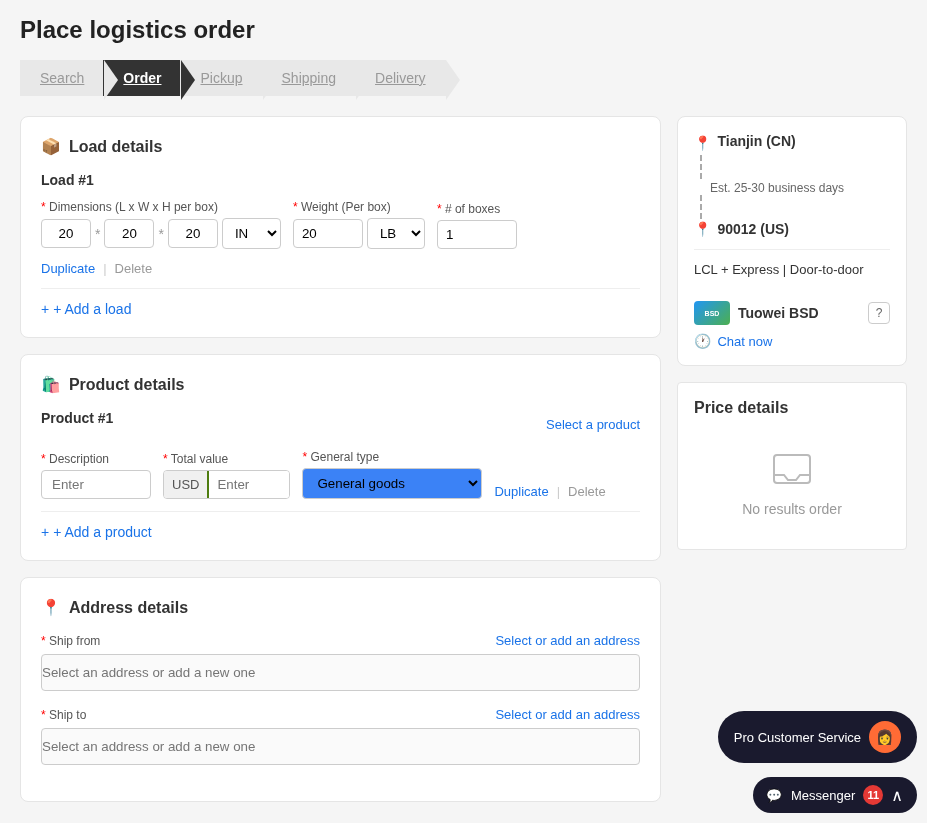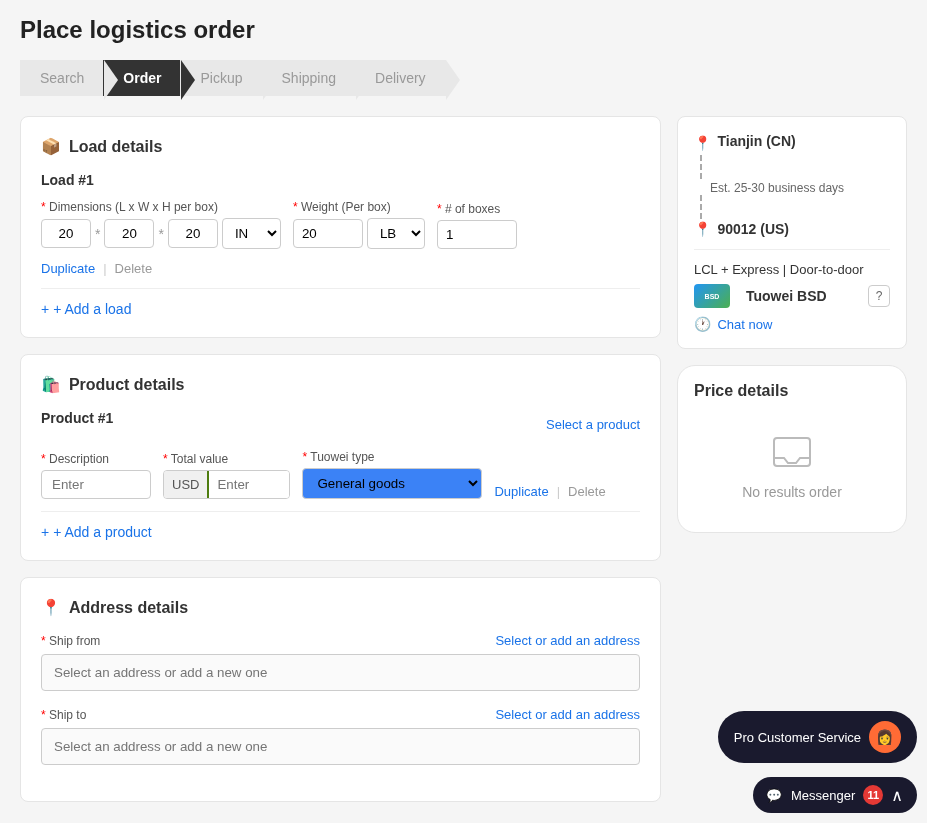--- a/index.html
+++ b/index.html
@@ -4,21 +4,21 @@
   <style>
     * { box-sizing: border-box; margin: 0; padding: 0; }
     body { font-family: Arial, sans-serif; background: #f5f5f5; font-size: 14px; color: #333; }
 
     .page-wrapper { padding: 16px 20px; max-width: 927px; }
 
     .page-title { font-size: 24px; font-weight: bold; color: #222; margin-bottom: 16px; }
 
     
     .steps-nav { display: flex; align-items: center; margin-bottom: 20px; }
-    .step { display: flex; align-items: center; padding: 10px 20px; font-size: 14px; color: #999; background: #e8e8e8; cursor: pointer; position: relative; }
+    .step { display: flex; align-items: center; padding: 10px 20px; font-size: 14px; color: #999; background: #e8e8e8; cursor: pointer; position: relative; text-decoration: underline; }
     .step:not(:first-child) { margin-left: -1px; }
     .step.active { background: #333; color: #fff; font-weight: bold; }
     .step.active::after {
       content: '';
       position: absolute;
       right: -14px;
       top: 0;
       border-top: 20px solid transparent;
       border-bottom: 20px solid transparent;
       border-left: 14px solid #333;
@@ -68,38 +68,38 @@
     .product-fields { display: flex; align-items: flex-end; gap: 12px; flex-wrap: wrap; }
     .desc-input { padding: 6px 10px; border: 1px solid #ccc; border-radius: 4px; width: 110px; }
     .value-row { display: flex; align-items: center; gap: 0; border: 1px solid #ccc; border-radius: 4px; overflow: hidden; }
     .currency-badge { padding: 6px 8px; background: #f0f0f0; font-size: 13px; color: #555; border-right: 2px solid #4d7c0f; }
     .value-input { padding: 6px 8px; border: none; outline: none; width: 80px; }
     .product-type-select { padding: 6px 10px; border: 1px solid #ccc; border-radius: 4px; background: #3b82f6; width: 180px; }
 
     
     .address-row { margin-bottom: 16px; }
     .address-header { display: flex; justify-content: space-between; align-items: center; margin-bottom: 6px; }
-    .address-input { width: 100%; padding: 10px 12px; border: 1px solid #ccc; border-radius: 4px; background: #fafafa; color: #999; }
+    .address-input { width: 100%; padding: 10px 0; border: 1px solid #ccc; border-radius: 4px; background: #fafafa; color: #999; }
 
     
     .route-card { background: #fff; border: 1px solid #e5e5e5; border-radius: 8px; padding: 16px; }
     .route-origin { font-weight: bold; font-size: 14px; margin-bottom: 4px; }
     .route-dest { font-weight: bold; font-size: 14px; }
     .route-divider { border: none; border-top: 1px solid #eee; margin: 12px 0; }
-    .route-service { font-size: 13px; color: #555; margin-bottom: 7px; }
+    .route-service { font-size: 13px; color: #555; margin-bottom: 24px; }
     .route-service span { color: #333; font-weight: 500; }
-    .provider-row { display: flex; align-items: center; gap: 16px; }
+    .provider-row { display: flex; align-items: center; gap: 8px; }
     .provider-logo { width: 36px; height: 24px; background: linear-gradient(135deg, #2196F3, #4CAF50); border-radius: 4px; display: flex; align-items: center; justify-content: center; font-size: 8px; color: white; font-weight: bold; }
     .provider-name { font-weight: bold; font-size: 14px; flex: 1; }
     .help-icon { width: 22px; height: 22px; border: 1px solid #ccc; border-radius: 4px; display: flex; align-items: center; justify-content: center; cursor: pointer; font-size: 12px; color: #666; }
     .chat-btn { display: flex; align-items: center; gap: 6px; color: #1a73e8; font-size: 13px; cursor: pointer; margin-top: 8px; }
     .chat-icon { font-size: 14px; }
 
     
-    .price-card { background: #fff; border: 1px solid #e5e5e5; border-radius: 18px; padding: 16px; }
+    .price-card { background: #fff; border: 1px solid #e5e5e5; border-radius: 4px; padding: 16px; }
     .price-title { font-size: 16px; font-weight: bold; margin-bottom: 12px; }
     .no-results { display: flex; flex-direction: column; align-items: center; padding: 16px; color: #999; gap: 8px; }
     .inbox-icon { width: 48px; height: 48px; }
 
     
     .pro-service-btn { position: fixed; bottom: 60px; right: 10px; background: #1a1a2e; color: white; border-radius: 30px; padding: 10px 16px; display: flex; align-items: center; gap: 8px; cursor: pointer; font-size: 13px; font-weight: 500; }
     .pro-avatar { width: 32px; height: 32px; border-radius: 50%; background: #ff6b35; display: flex; align-items: center; justify-content: center; font-size: 14px; }
 
     
     .messenger-bar { position: fixed; bottom: 10px; right: 10px; background: #1a1a2e; color: white; border-radius: 30px; padding: 8px 14px; display: flex; align-items: center; gap: 8px; cursor: pointer; font-size: 13px; }
@@ -225,21 +225,21 @@
               <span style="color:red">*</span> <span>Total value</span>
             </div>
             <div class="value-row">
               <span class="currency-badge">USD</span>
               <input type="text" class="value-input" placeholder="Enter" style="">
             </div>
           </div>
 
           <div class="field-group">
             <div class="field-label">
-              <span style="color:red">*</span> <span>Tuowei type</span>
+              <span style="color:red">*</span> <span>General type</span>
             </div>
             <select class="product-type-select">
               <option>General goods</option>
               <option>Electronics</option>
               <option>Apparel</option>
               <option>Documents</option>
             </select>
           </div>
 
           <div class="row-actions">

